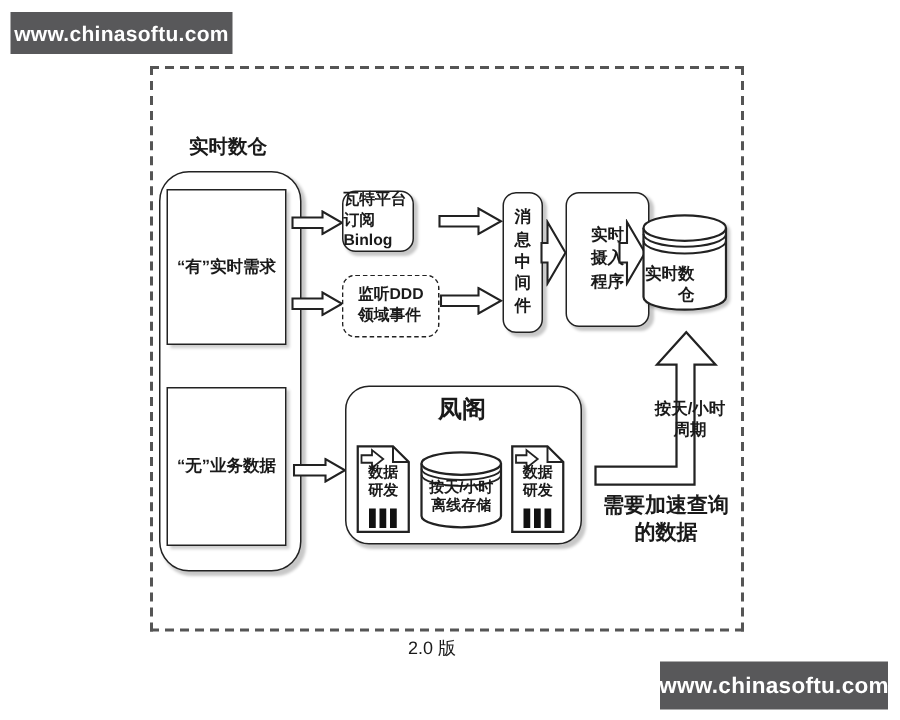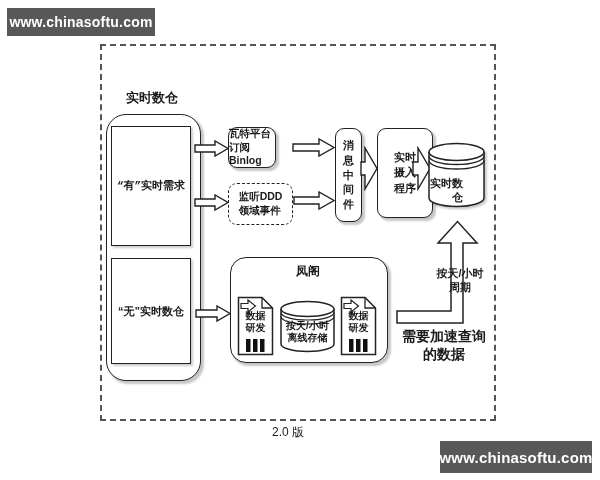--- a/index.html
+++ b/index.html
@@ -13,30 +13,30 @@
   .wm-top { left:7px; top:8px; width:148px; height:28px; font-size:14px; }
   .wm-bottom { left:440px; top:441px; width:152px; height:32px; font-size:15px; }
 
   .canvas { left:100px; top:44px; width:396px; height:377px; border:2px dashed #555; background:#fff; }
 
   .label { font-weight:600; line-height:1.3; }
   .biz-label { left:126px; top:90px; font-size:13px; font-weight:700; }
 
   .node { border:1.6px solid #222; background:#fff; box-shadow:2.5px 2.5px 2px rgba(0,0,0,.22); }
   .biz-group { left:106px; top:114px; width:95px; height:267px; border-radius:20px; }
-  .box-you { left:111px; top:126px; width:80px; height:120px; font-size:11px; box-shadow:2px 2px 2px rgba(0,0,0,.2);font-family:Liberation Mono, monospace; }
+  .box-you { left:111px; top:126px; width:80px; height:104px; font-size:11px; box-shadow:2px 2px 2px rgba(0,0,0,.2); }
   .box-wu  { left:111px; top:258px; width:80px; height:106px; font-size:11px; box-shadow:2px 2px 2px rgba(0,0,0,.2); }
 
   .box-binlog { left:228px; top:127px; width:48px; height:41px; border-radius:9px; font-size:10.5px; }
   .box-ddd { left:228px; top:183px; width:65px; height:42px; border-radius:9px; border-style:dashed; font-size:10.5px; }
   .box-mq { left:335px; top:128px; width:27px; height:94px; border-radius:9px; font-size:11px; line-height:1.33; }
   .box-ingest { left:377px; top:128px; width:56px; height:90px; border-radius:9px; font-size:11px; line-height:1.4; }
 
   .fengge { left:230px; top:257px; width:158px; height:106px; border-radius:16px; }
-  .fengge-title { left:230px; top:264px; width:156px; font-size:12px; text-align:center; }
+  .fengge-title { left:230px; top:264px; width:156px; font-size:16px; text-align:center; }
 
   .cyl-label-rt { left:428px; top:176px; width:35px; font-size:11px; text-align:right; }
   .cyl-label-off { left:279px; top:320px; width:57px; font-size:10px; text-align:center; line-height:1.18; }
   .doc-label-l { left:239px; top:310px; width:33px; font-size:10px; text-align:center; line-height:1.2; }
   .doc-label-r { left:342px; top:310px; width:33px; font-size:10px; text-align:center; line-height:1.2; }
 
   .cycle-label { left:428px; top:266px; width:64px; font-size:11px; text-align:center; }
   .accel-label { left:402px; top:327px; width:84px; font-size:14px; text-align:center; }
   .version-label { left:272px; top:424px; width:60px; font-size:12px; font-weight:normal; }
 
@@ -47,21 +47,21 @@
 <body>
 
 <div class="abs wm wm-top center">www.chinasoftu.com</div>
 <div class="abs wm wm-bottom center">www.chinasoftu.com</div>
 
 <div class="abs canvas"></div>
 
 <div class="abs label biz-label">实时数仓</div>
 <div class="abs node biz-group"></div>
 <div class="abs node box-you center label">“有”实时需求</div>
-<div class="abs node box-wu center label">“无”实时数仓</div>
+<div class="abs node box-wu center label">“无”业务数据</div>
 
 <svg class="abs" style="left:194px;top:140px;" width="36" height="17" viewBox="0 0 36 17">
   <polygon points="1,5 21,5 21,1 34,8.5 21,16 21,12 1,12" fill="#fff" stroke="#222" stroke-width="1.4"></polygon>
 </svg>
 <svg class="abs" style="left:194px;top:194px;" width="36" height="17" viewBox="0 0 36 17">
   <polygon points="1,5 21,5 21,1 34,8.5 21,16 21,12 1,12" fill="#fff" stroke="#222" stroke-width="1.4"></polygon>
 </svg>
 <svg class="abs" style="left:195px;top:305px;" width="37" height="17" viewBox="0 0 37 17">
   <polygon points="1,5 22,5 22,1 35,8.5 22,16 22,12 1,12" fill="#fff" stroke="#222" stroke-width="1.4"></polygon>
 </svg>

